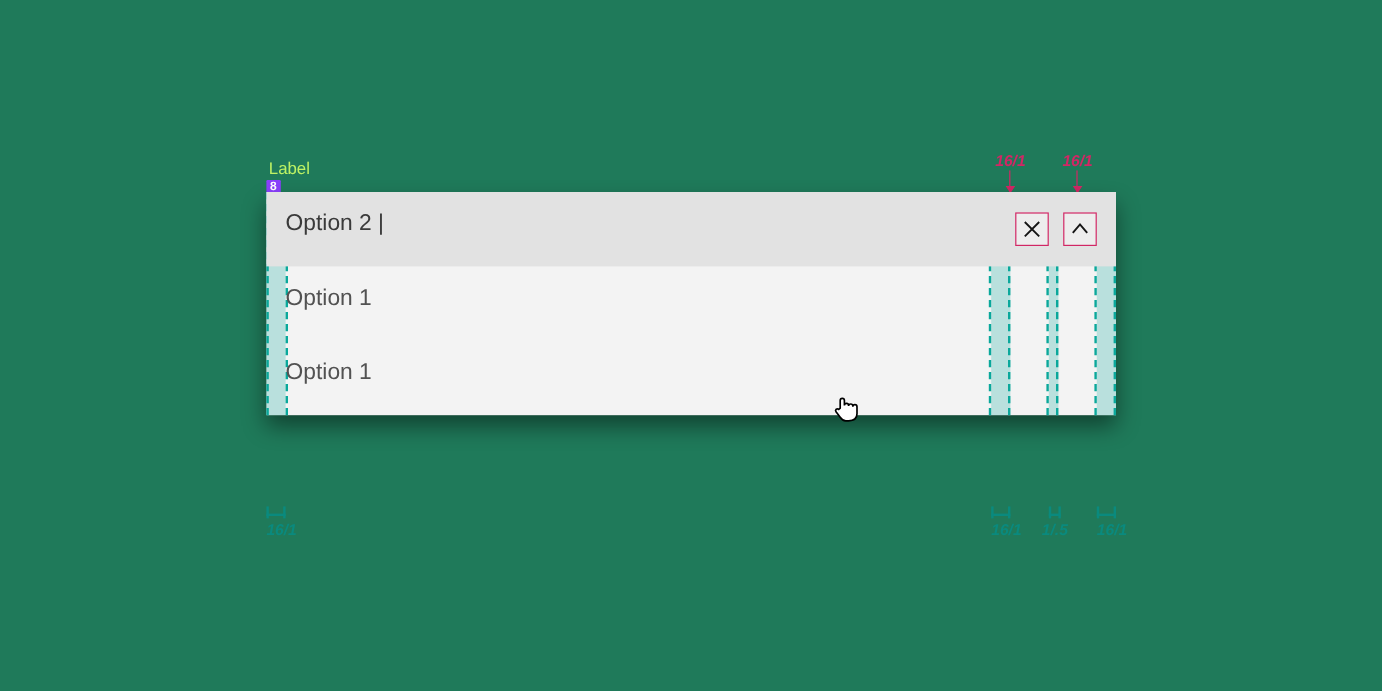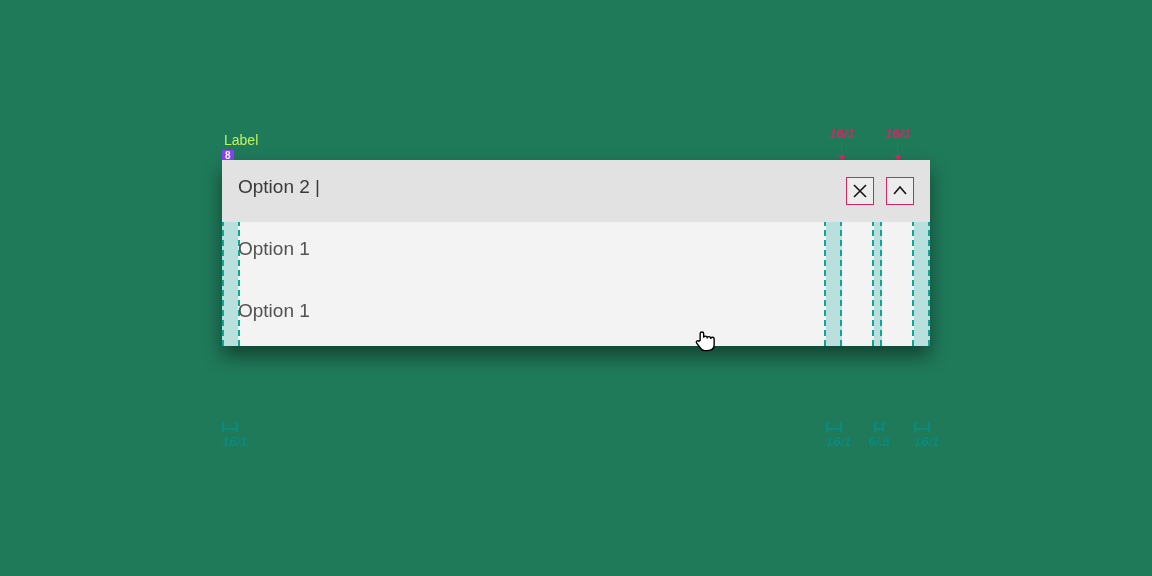--- a/index.html
+++ b/index.html
@@ -237,20 +237,20 @@
   <div class="bot-anno" style="left:0; width:16px;">
     <div class="bracket"></div>
     <div class="txt">16/1</div>
   </div>
   <div class="bot-anno" style="left:604px; width:16px;">
     <div class="bracket"></div>
     <div class="txt">16/1</div>
   </div>
   <div class="bot-anno" style="left:652px; width:10px;">
     <div class="bracket"></div>
-    <div class="txt" style="margin-left:-10px; width:30px;">6/.5</div>
+    <div class="txt" style="margin-left:-10px; width:30px;">1/.5</div>
   </div>
   <div class="bot-anno" style="left:692px; width:16px;">
     <div class="bracket"></div>
     <div class="txt">16/1</div>
   </div>
 
 </div>
 
 </body></html>

